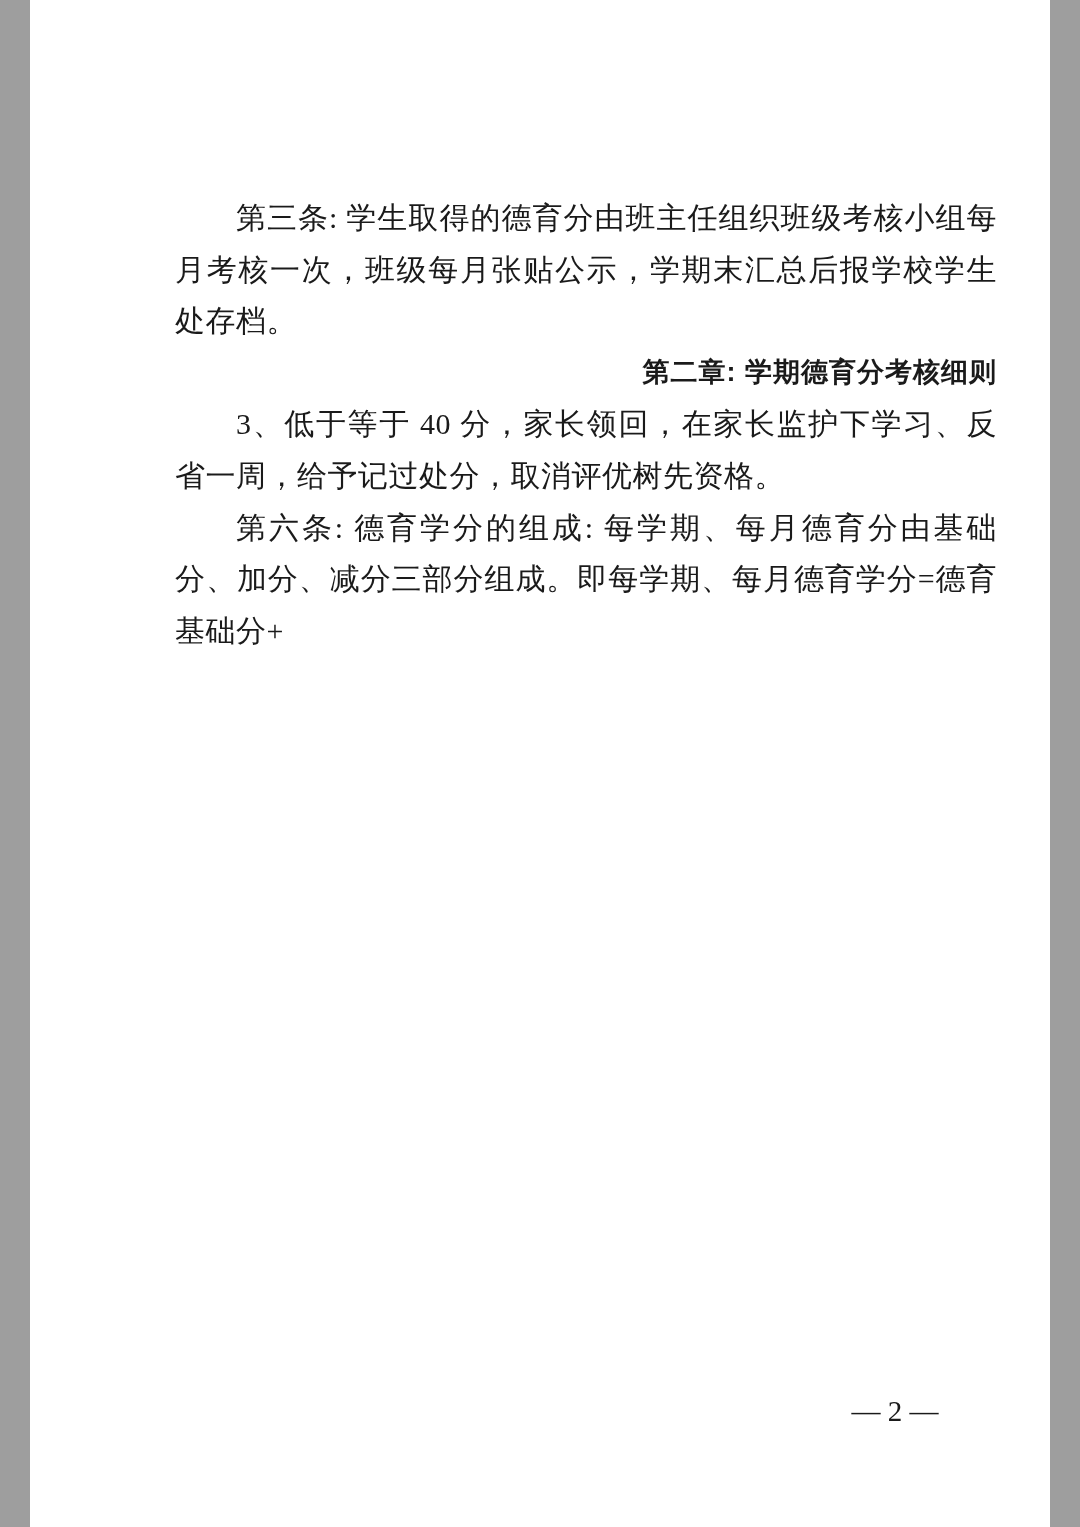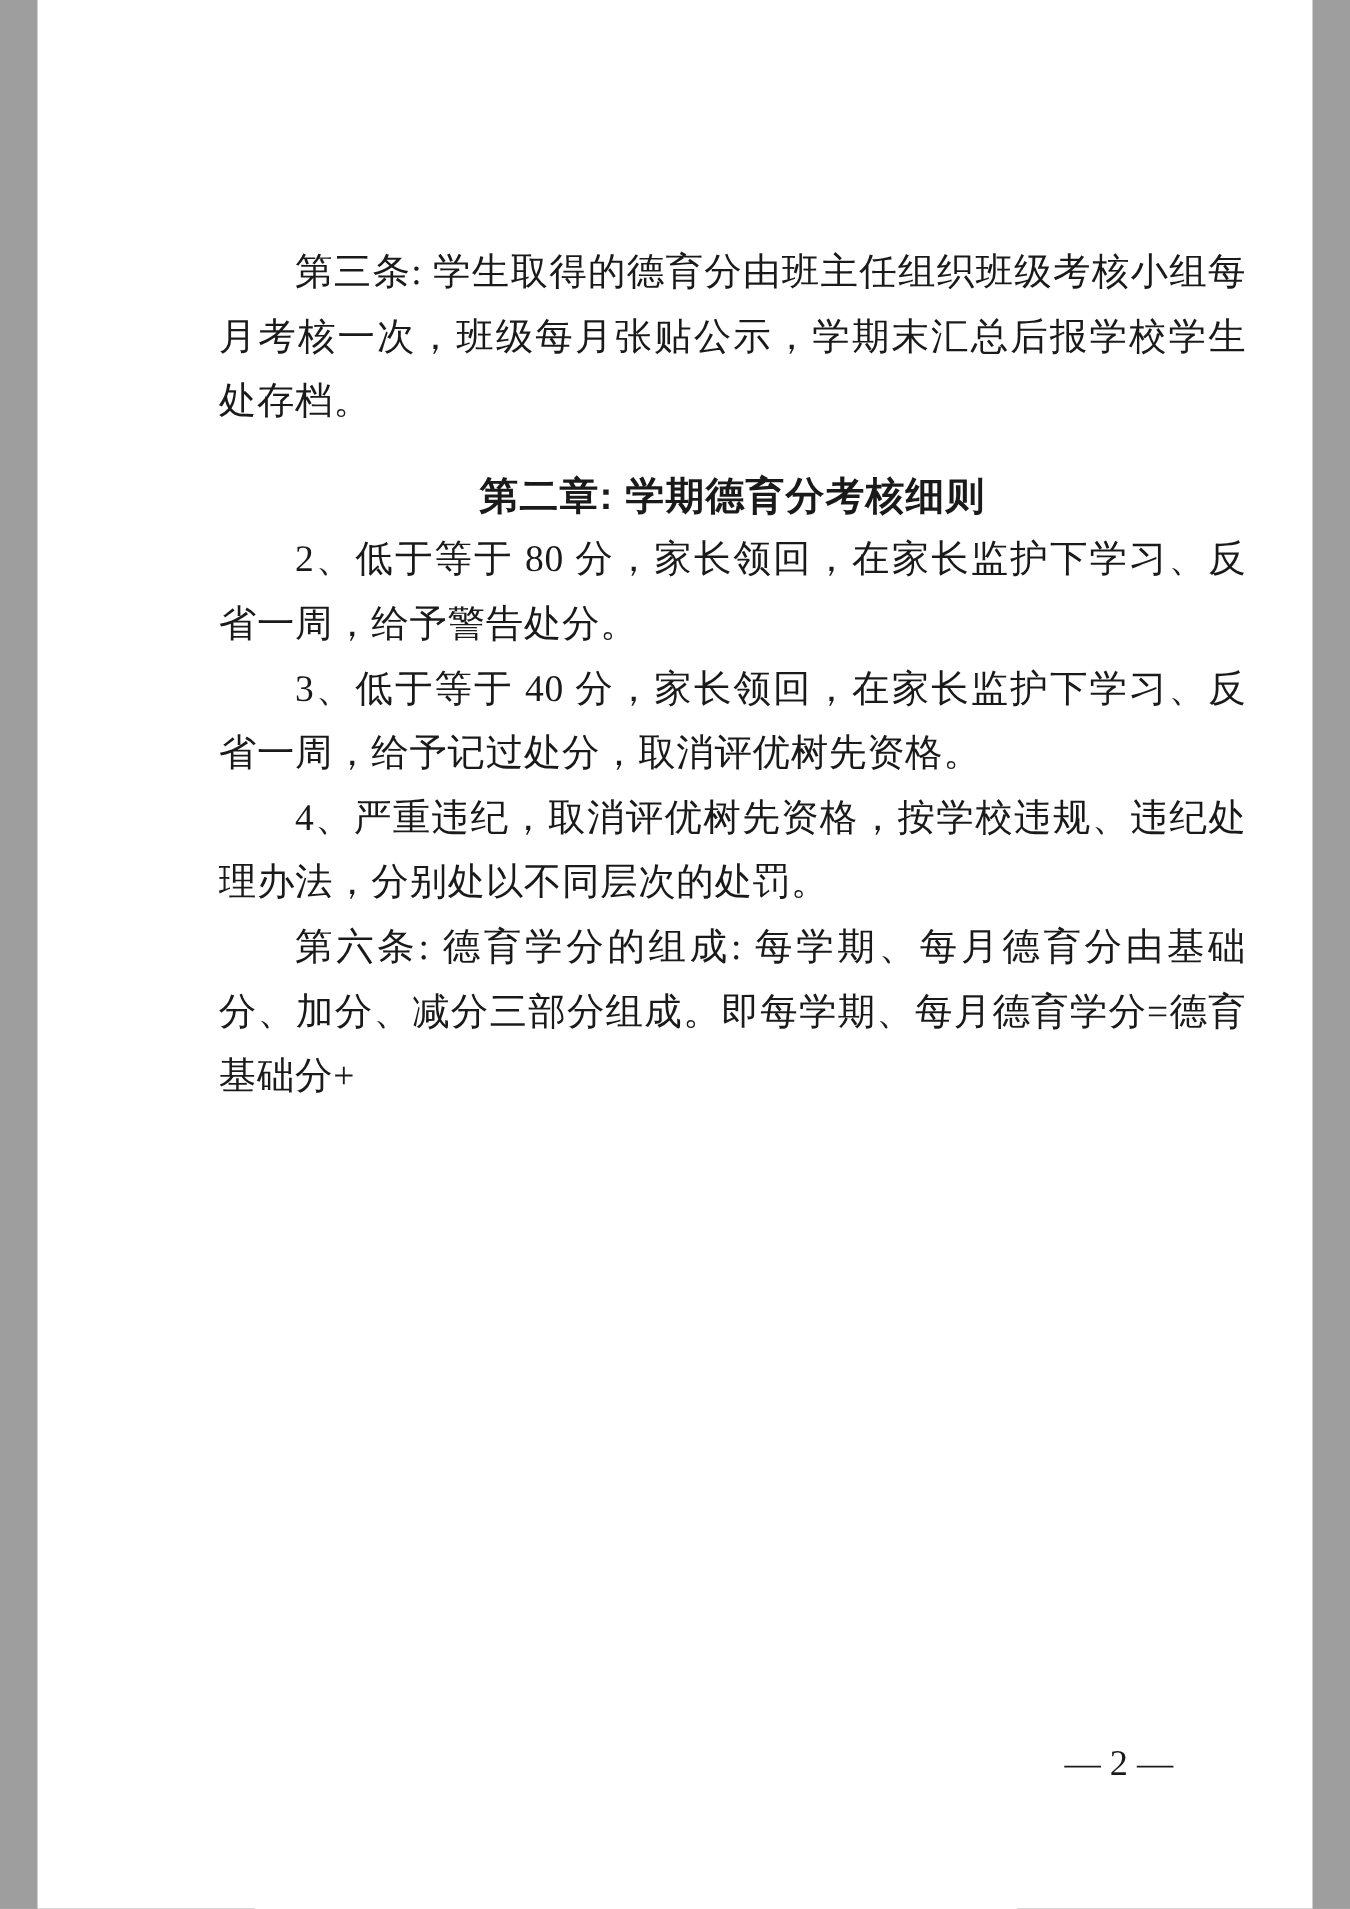--- a/index.html
+++ b/index.html
@@ -29,47 +29,44 @@
   }
   p.body {
     font-size: 30px;
     line-height: 51.6px;
     text-align: justify;
     text-justify: inter-character;
     text-indent: 61px;
     letter-spacing: 0.5px;
   }
   p.heading {
-    font-size: 31px;
+    font-size: 27px;
     line-height: 51.6px;
     font-weight: bold;
-    text-align: center;
+    text-align: right;
     text-indent: 0;
     font-family: "Liberation Sans", "DejaVu Sans", sans-serif;
     letter-spacing: 1px;
-    margin-top: 24px;
   }
   .page-number {
     position: absolute;
     top: 1394px;
     left: 770px;
     width: 190px;
     text-align: center;
     font-size: 29px;
     line-height: 34px;
     color: #1a1a1a;
     font-family: "Liberation Serif", "DejaVu Serif", serif;
   }
 </style>
 </head>
 <body>
 
 <div class="page">
   <div class="content" id="document-body">
       <p class="body">第三条: 学生取得的德育分由班主任组织班级考核小组每月考核一次，班级每月张贴公示，学期末汇总后报学校学生处存档。</p>
       <p class="heading">第二章: 学期德育分考核细则</p>
-      <p class="body">2、低于等于 80 分，家长领回，在家长监护下学习、反省一周，给予警告处分。</p>
       <p class="body">3、低于等于 40 分，家长领回，在家长监护下学习、反省一周，给予记过处分，取消评优树先资格。</p>
-      <p class="body">4、严重违纪，取消评优树先资格，按学校违规、违纪处理办法，分别处以不同层次的处罚。</p>
       <p class="body">第六条: 德育学分的组成: 每学期、每月德育分由基础分、加分、减分三部分组成。即每学期、每月德育学分=德育基础分+</p>
     </div>
   <div class="page-number">— 2 —</div>
 </div>
 
 </body></html>

